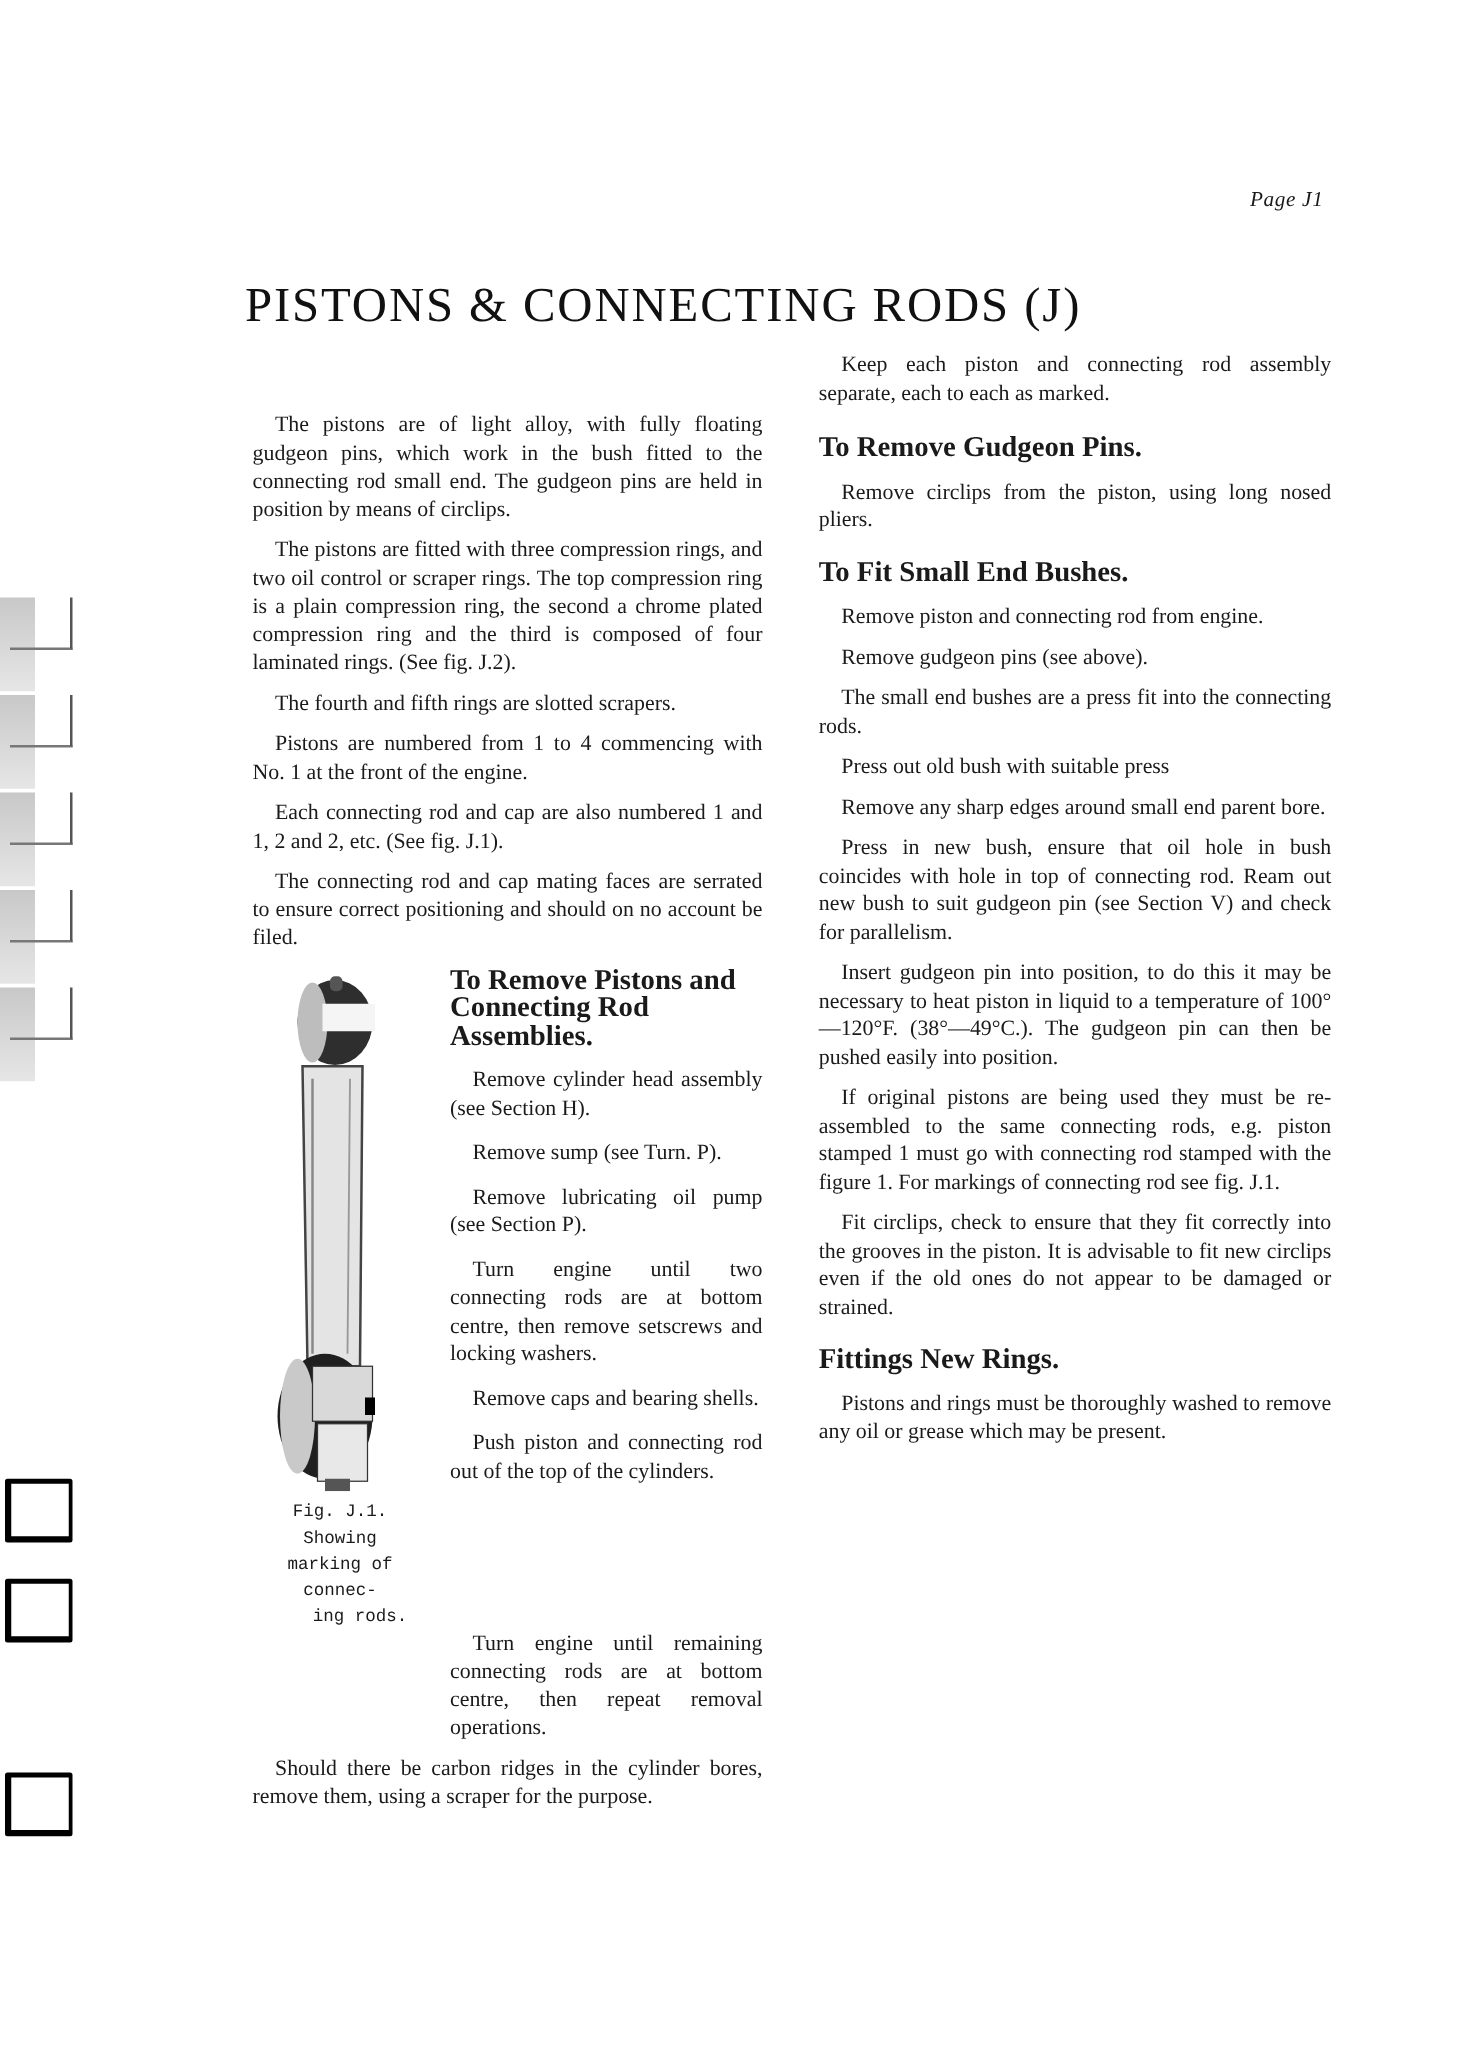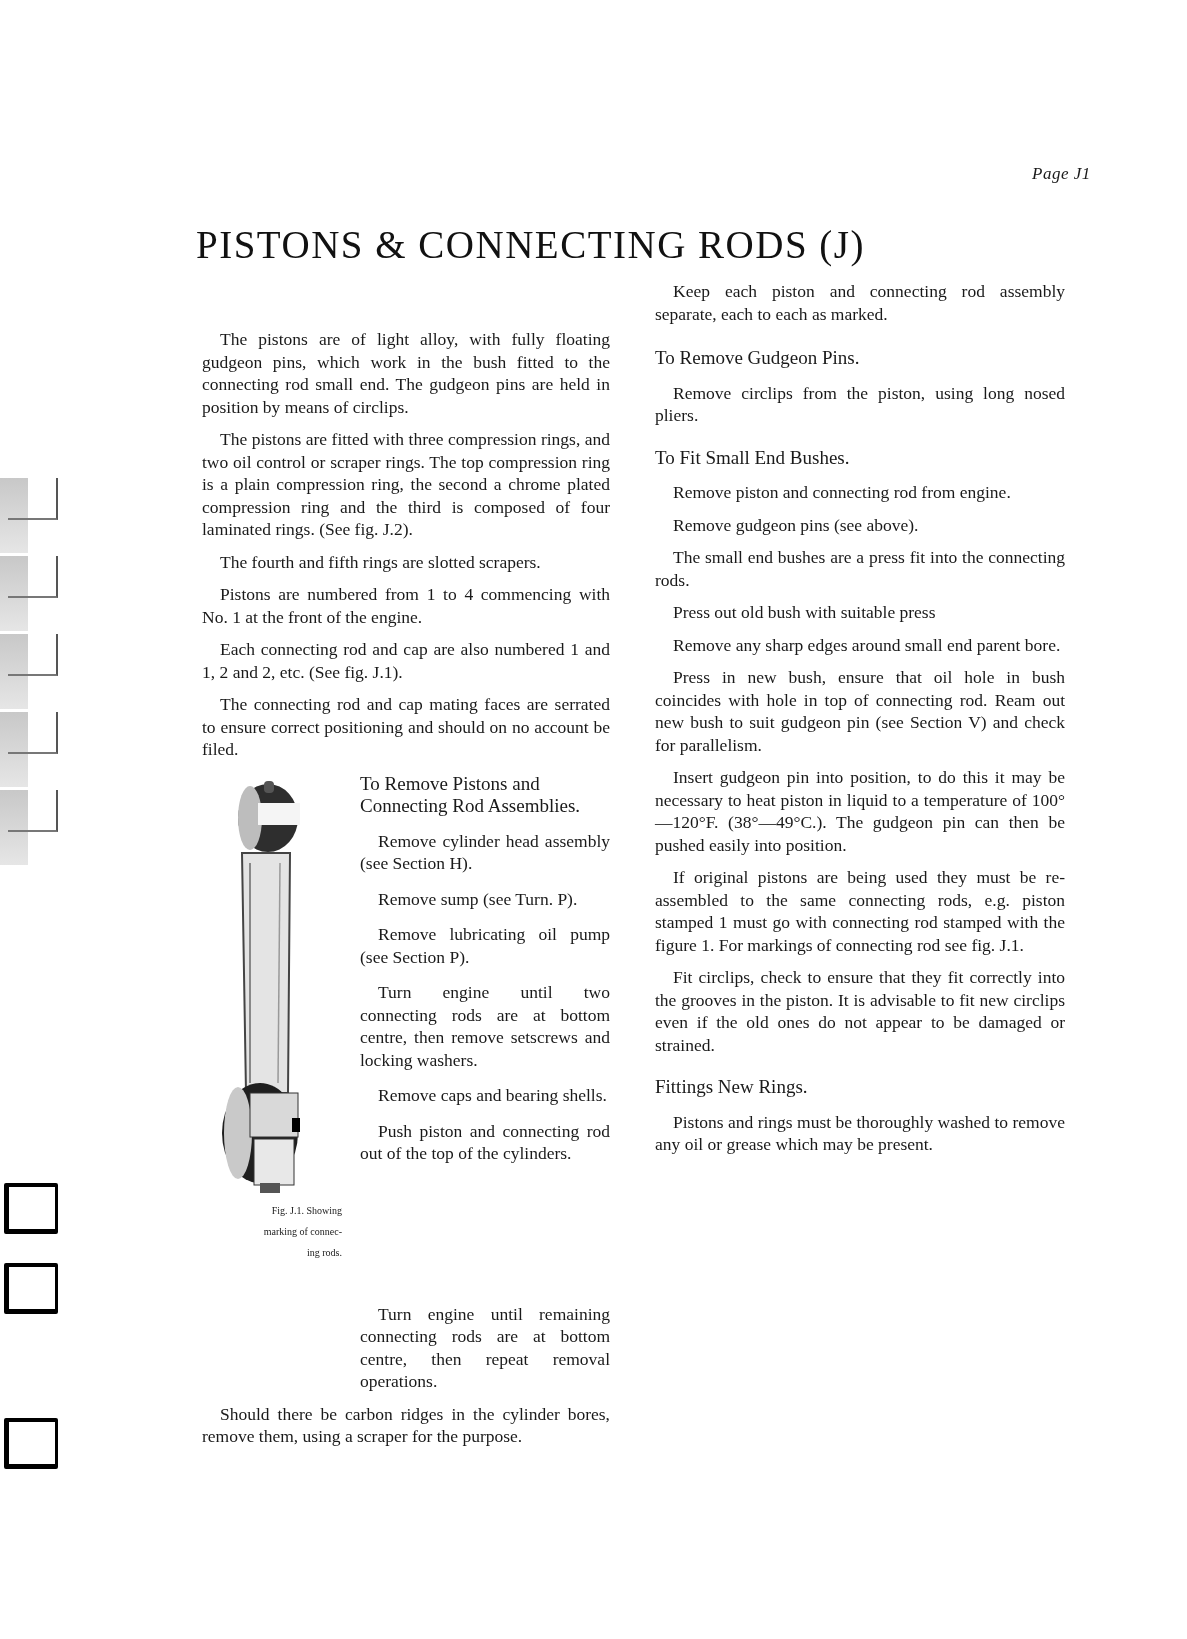--- a/index.html
+++ b/index.html
@@ -1,41 +1,42 @@
 <!DOCTYPE html>
 <html><head>
   <meta charset="utf-8">
   <style>
     html, body { margin: 0; padding: 0; background: #ffffff; }
     body {
       width: 1187px; height: 1639px; position: relative; overflow: hidden;
       font-family: "Liberation Serif", "DejaVu Serif", serif; color: #1a1a1a;
     }
     .page-number {
-      position: absolute; left: 1000px; top: 164px;
-      font-style: italic; font-size: 17px; letter-spacing: 0.5px; margin-left: 32px;
+      position: absolute; left: 1000px; top: 150px;
+      font-style: italic; font-size: 17px; letter-spacing: 0.5px;
     }
     .page-title {
       position: absolute; left: 0; width: 1061px; top: 222px; text-align: center;
       font-family: "Liberation Serif", "DejaVu Serif", serif;
       font-size: 39px; font-weight: normal; letter-spacing: 1.5px; margin: 0; color: #111;
     }
     .col { position: absolute; font-size: 17.5px; line-height: 22.5px; text-align: justify; }
     .col-left { left: 202px; width: 408px; top: 280px; margin-top: 48px; }
     .col-right { left: 655px; width: 410px; top: 280px; }
     .col p { margin: 0 0 10px 0; text-indent: 18px; }
     .col h3 {
-      margin: 20px 0 12px 0; font-size: 19px; font-weight: normal; text-indent: 0; text-align: left;
+      margin: 20px 0 12px 0; font-size: 23px; font-weight: bold; text-indent: 0; text-align: left;
     }
     .col-right h3.first { margin-top: 22px; }
     .fig-wrap { position: relative; height: 540px; margin-top: 12px; }
     .fig-image { position: absolute; left: 18px; top: 0; width: 100px; height: 420px; }
     .fig-caption {
-      position: absolute; left: 0; top: 427px; width: 140px; font-size: 10px; line-height: 21px;
-      text-align: right;
+      position: absolute; left: 0; top: 427px; width: 140px; font-size: 14px; line-height: 21px;
+      text-align: center;
+      font-family: Liberation Mono, monospace;
     }
     .fig-caption span { display: block; }
     .fig-caption .cap3 { padding-left: 32px; }
     .fig-side { position: absolute; left: 158px; top: 0; width: 250px; }
     .fig-side h3 { margin-top: 0; text-align: left; }
     .fig-side p { margin-bottom: 13px; }
     .continued { position: absolute; left: 0; top: 530px; width: 408px; }
     .continued p { margin: 0 0 10px 0; }
     .binding { position: absolute; left: 0; }
     .tab-strip { position: absolute; left: 0; width: 58px; height: 75px; }

